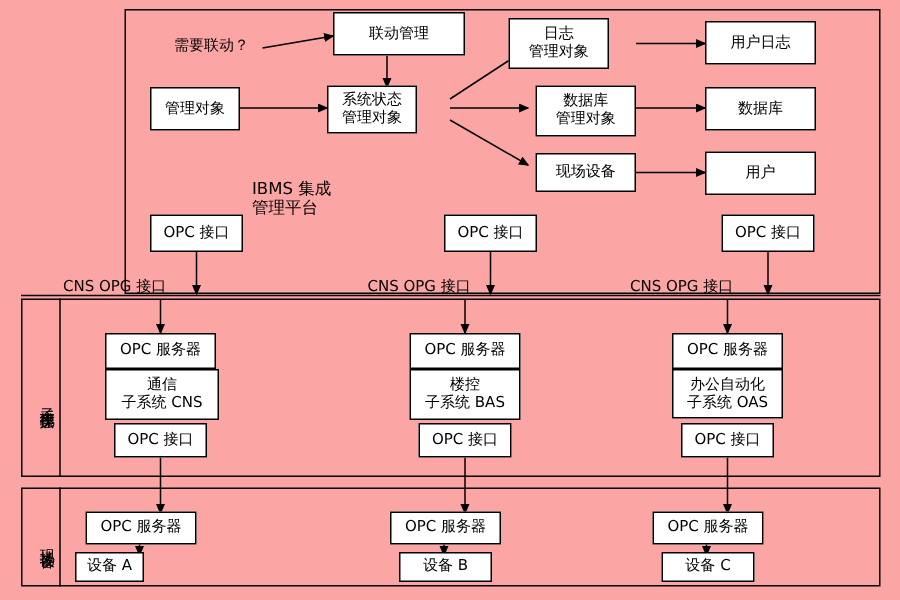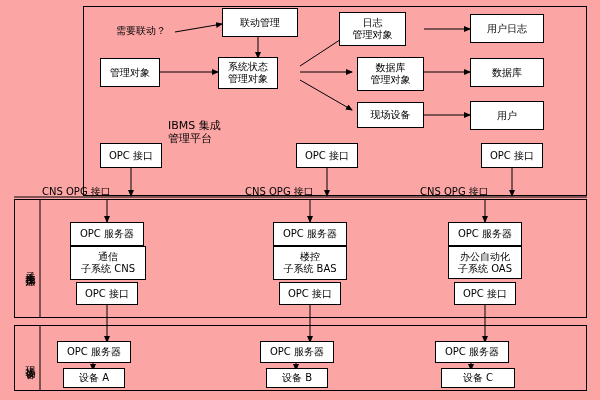--- a/index.html
+++ b/index.html
@@ -125,21 +125,21 @@
 
       <line x1="14" y1="197" x2="587" y2="197"></line>
 
       <line x1="40" y1="199" x2="40" y2="318"></line>
       <line x1="40" y1="325" x2="40" y2="391"></line>
     </g>
   </svg>
 
   <div class="plain" style="left:104px; top:25px; width:74px;">需要联动？</div>
 
-  <div class="box" style="left:222px; top:8px; width:76px; height:29px;text-align:right;">联动管理</div>
+  <div class="box" style="left:222px; top:8px; width:88px; height:29px;text-align:right;">联动管理</div>
 
   <div class="box" style="left:100px; top:58px; width:60px; height:29px;">管理对象</div>
 
   <div class="box" style="left:218px; top:57px; width:60px; height:32px;">系统状态
 管理对象</div>
 
   <div class="box" style="left:339px; top:12px; width:67px; height:34px;">日志
 管理对象</div>
 
   <div class="box" style="left:357px; top:57px; width:67px; height:34px;">数据库
@@ -176,21 +176,21 @@
   <div class="box" style="left:273px; top:246px; width:74px; height:34px;">楼控
 子系统 BAS</div>
   <div class="box" style="left:279px; top:282px; width:62px; height:23px;">OPC 接口</div>
 
   <div class="box" style="left:448px; top:222px; width:74px; height:24px;">OPC 服务器</div>
   <div class="box" style="left:448px; top:246px; width:74px; height:33px;">办公自动化
 子系统 OAS</div>
   <div class="box" style="left:454px; top:282px; width:62px; height:23px;">OPC 接口</div>
 
   <div class="box" style="left:57px; top:341px; width:74px; height:22px;">OPC 服务器</div>
-  <div class="box" style="left:63px; top:368px; width:62px; height:20px;">设备 A</div>
+  <div class="box" style="left:50px; top:368px; width:46px; height:20px;">设备 A</div>
 
   <div class="box" style="left:260px; top:341px; width:74px; height:22px;">OPC 服务器</div>
   <div class="box" style="left:266px; top:368px; width:62px; height:20px;">设备 B</div>
 
   <div class="box" style="left:435px; top:341px; width:74px; height:22px;">OPC 服务器</div>
-  <div class="box" style="left:441px; top:368px; width:74px; height:20px;">设备 C</div>
+  <div class="box" style="left:441px; top:368px; width:62px; height:20px;">设备 C</div>
 
 </div>
 
 </body></html>

